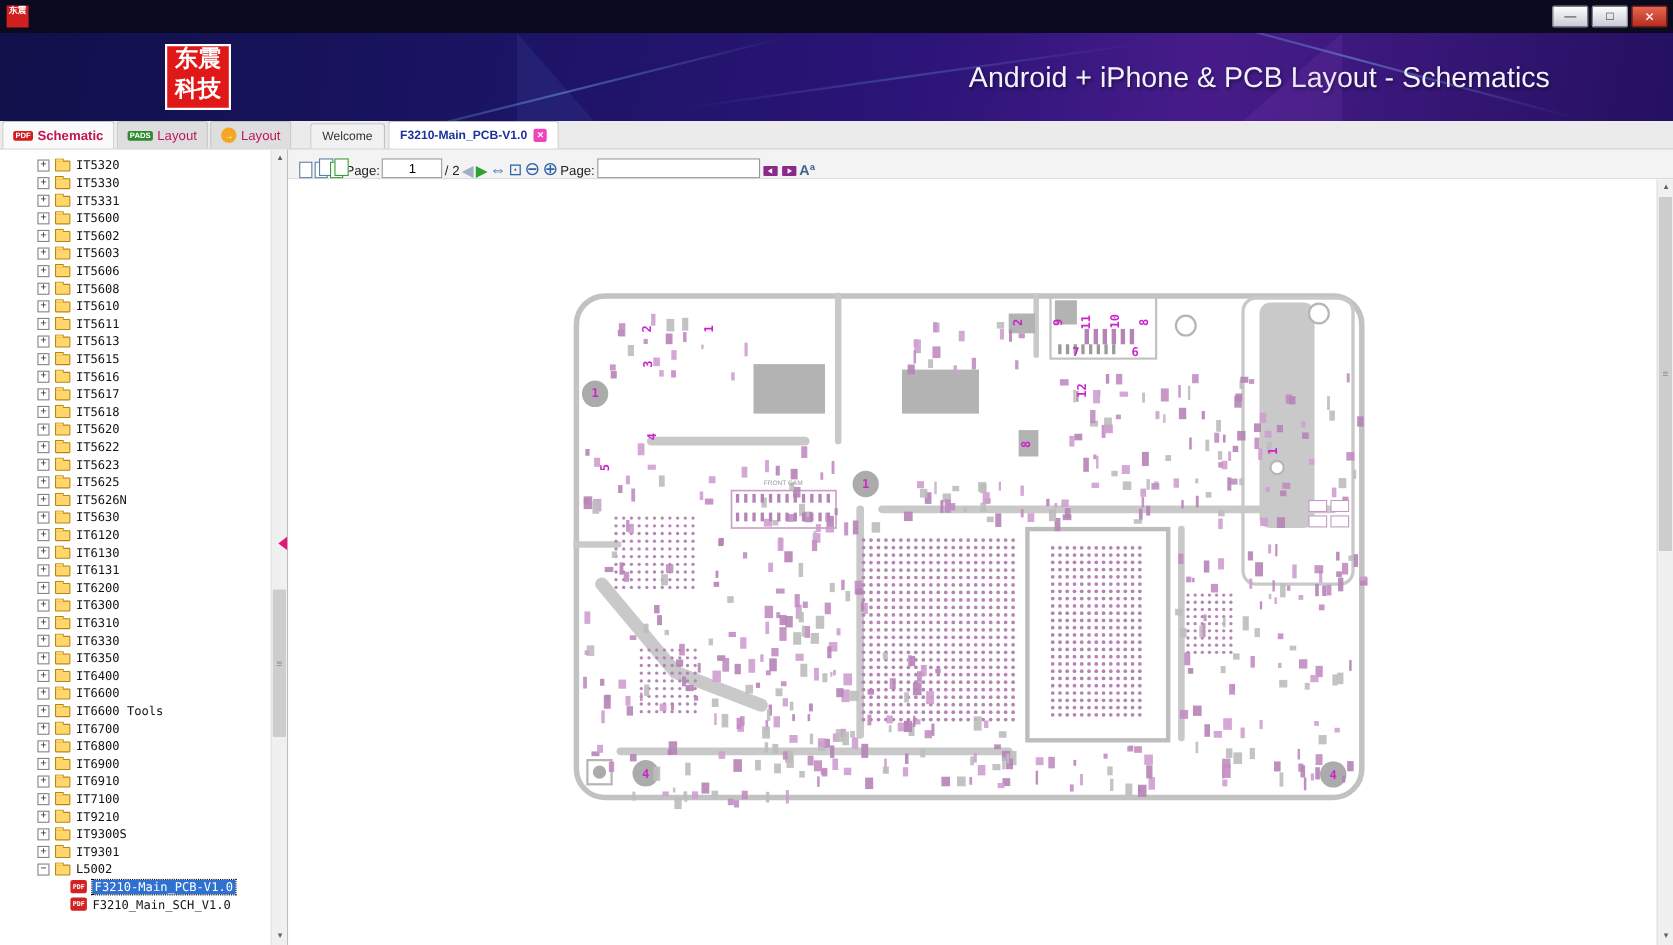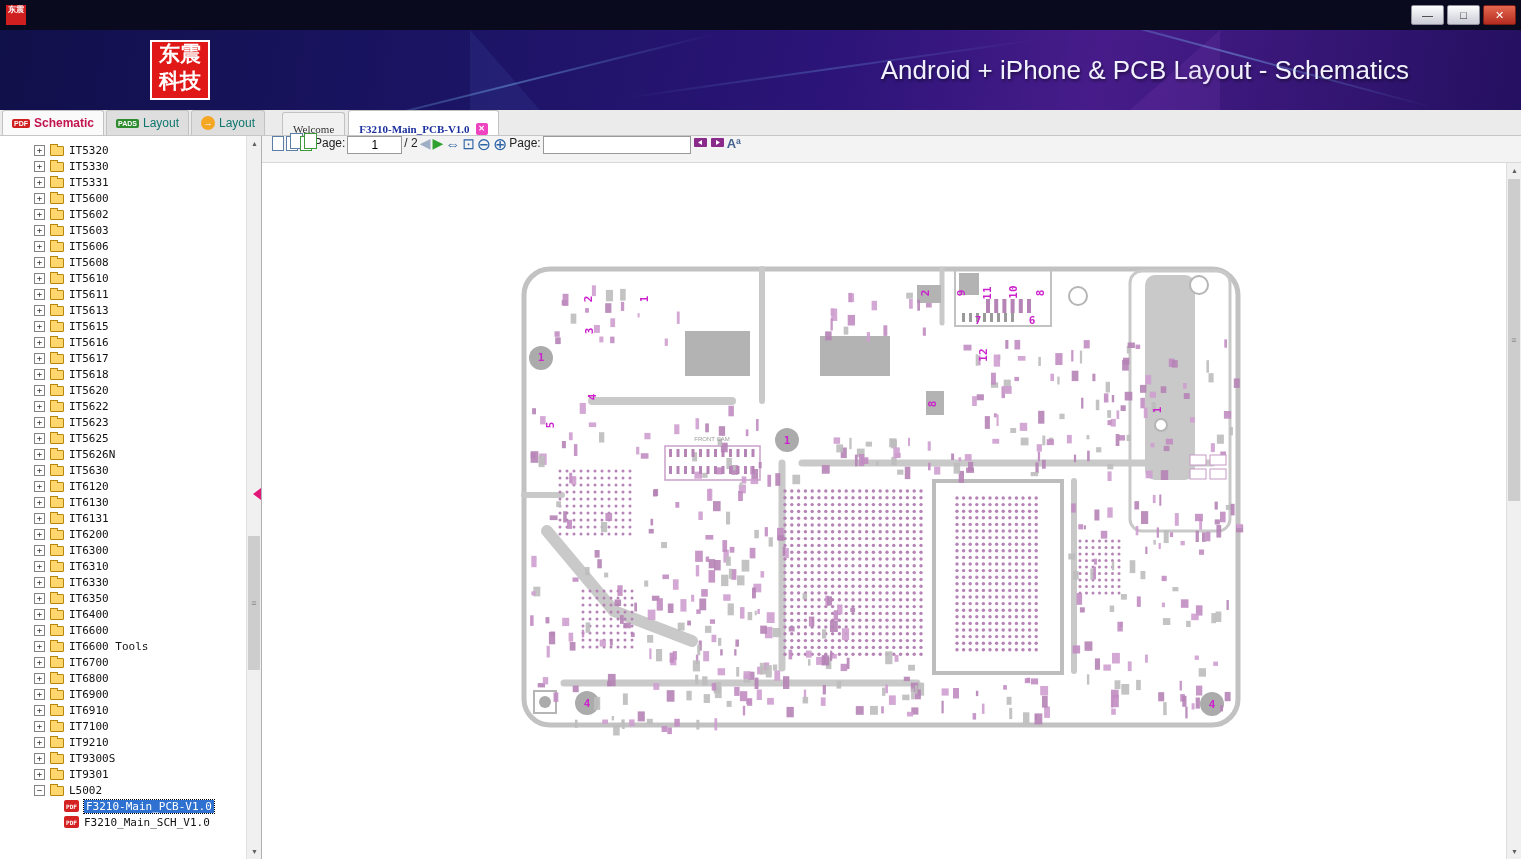--- a/index.html
+++ b/index.html
@@ -28,27 +28,27 @@
   .logo{width:60px;height:60px;background:#e01818;color:#fff;font-weight:bold;font-size:21px;line-height:27px;text-align:center;margin-left:150px;box-shadow:inset 0 0 0 2px #fff,inset 0 0 0 4px #e01818;flex:none}
   .brand{color:#fff;font-size:35px;font-weight:bold;margin-left:18px;letter-spacing:1px;text-shadow:1px 2px 3px rgba(0,0,0,.5)}
   .subtitle{color:#f2f2ff;font-size:26px;margin-left:auto;margin-right:112px;text-shadow:1px 2px 3px rgba(0,0,0,.5)}
 
   
   .tabstrip{height:26px;flex:none;background:#ebebeb;border-bottom:1px solid #c6c6c6;display:flex;align-items:flex-end}
   .ribbon-tabs,.doc-tabs{display:flex;align-items:flex-end;height:100%}
   .doc-tabs{margin-left:14px}
   .rtab{display:flex;align-items:center;gap:4px;padding:12px 9px;font-size:12px;height:24px;border:1px solid #c2c2c2;border-bottom:none;border-radius:3px 3px 0 0;background:#dedede;margin-left:2px;cursor:default}
   .rtab.active{background:#fafafa}
-  .rlabel{color:#0f766e}
+  .rlabel{color:#be185d}
   .rlabel.schem{color:#c2144e;font-weight:bold}
   .badge{font-size:7px;font-weight:bold;color:#fff;padding:1px 2px;border-radius:2px;line-height:1}
   .badge.pdf{background:#cf1f1f}
   .badge.pads{background:#2e8b2e}
   .share-ico{width:14px;height:14px;border-radius:50%;background:#f5a623;color:#fff;font-size:9px;display:flex;align-items:center;justify-content:center}
-  .dtab{display:flex;align-items:flex-end;padding:0 10px;font-family:Liberation Serif, serif;font-size:11px;height:23px;border:1px solid #c2c2c2;border-bottom:none;border-radius:3px 3px 0 0;background:#f1f1f1;margin-left:3px;color:#333;cursor:default}
+  .dtab{display:flex;align-items:center;padding:0 10px;font-family:Liberation Sans, sans-serif;font-size:11px;height:23px;border:1px solid #c2c2c2;border-bottom:none;border-radius:3px 3px 0 0;background:#f1f1f1;margin-left:3px;color:#333;cursor:default}
   .dtab.active{background:#fff;color:#1b2f9e;font-weight:bold;height:25px}
   .closebox{width:12px;height:12px;background:#ef43c0;color:#fff;font-size:8px;line-height:12px;text-align:center;margin-left:6px;border-radius:2px}
 
   
   .main{flex:1;display:flex;min-height:0;position:relative}
   .sidebar{width:262px;flex:none;border-right:1px solid #b0b0b0;background:#fff;display:flex;position:relative}
   .tree{flex:1;overflow:hidden;padding-top:6px;font-family:"DejaVu Sans Mono",monospace;font-size:11px}
   .trow{height:16px;display:flex;align-items:center;gap:5px;padding-left:34px;white-space:nowrap}
   .trow.child{padding-left:64px}
   .expander{width:11px;height:11px;border:1px solid #848484;background:#fff;font-size:9px;line-height:9px;text-align:center;color:#333;flex:none}
@@ -60,21 +60,21 @@
 
   .sb-scroll{width:15px;flex:none;background:#f0f0f0;border-left:1px solid #e2e2e2;position:relative}
   .arrowbtn{width:15px;height:15px;font-size:7px;color:#606060;display:flex;align-items:center;justify-content:center}
   .arrowbtn.bottom{position:absolute;bottom:0;left:0}
   .thumb{position:absolute;left:1px;width:12px;background:#cdcdcd;border-radius:1px;display:flex;align-items:center;justify-content:center;color:#8a8a8a;font-size:9px}
   .sb-thumb{top:400px;height:134px}
   .splitter-arrow{position:absolute;left:253px;top:352px;width:0;height:0;border-top:6px solid transparent;border-bottom:6px solid transparent;border-right:8px solid #e1187a;z-index:5}
 
   
   .content{flex:1;display:flex;flex-direction:column;min-width:0;position:relative}
-  .toolbar{height:27px;flex:none;background:#f3f3f3;border-bottom:1px solid #d8d8d8;display:flex;align-items:flex-start;gap:2px;padding:0 10px;font-size:12px;color:#222}
+  .toolbar{height:27px;flex:none;background:#f3f3f3;border-bottom:1px solid #d8d8d8;display:flex;align-items:flex-end;gap:2px;padding:0 10px;font-size:12px;color:#222}
   .pageico{width:12px;height:15px;background:#fff;border:1px solid #5b7fa6;position:relative;z-index:0;flex:none}
   .pageico.double::before{content:"";position:absolute;left:3px;top:-4px;width:11px;height:14px;background:#fff;border:1px solid #5b7fa6;z-index:-1}
   .pageico.green{border-color:#3a9a3a}
   .pageico.green::before{border-color:#3a9a3a}
   .tb-label{color:#222}
   .tb-input{height:18px;border:1px solid #999;background:#fff;font-size:12px;padding:0 3px;font-family:"Liberation Sans",sans-serif}
   .page-input{width:55px;text-align:center}
   .find-input{width:148px}
   .tri-prev{color:#9fb0c6;font-size:14px;line-height:1}
   .tri-next{color:#2fa12f;font-size:14px;line-height:1}

